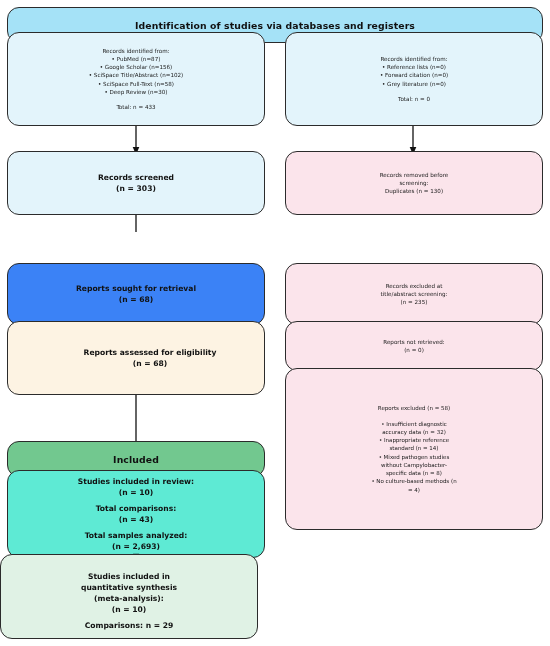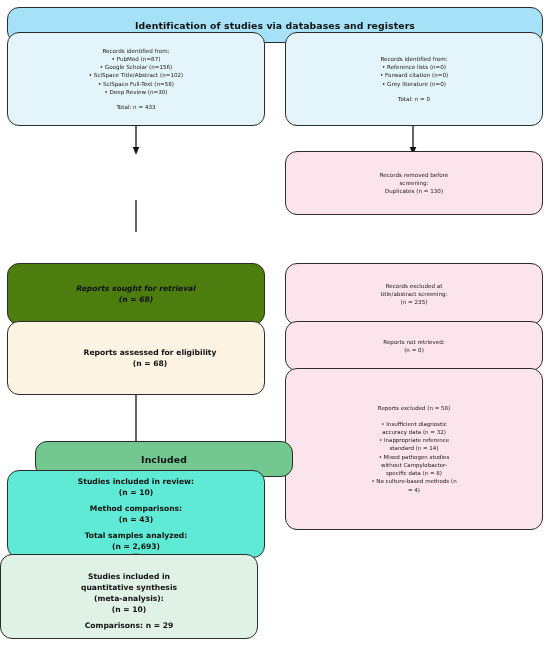--- a/index.html
+++ b/index.html
@@ -122,31 +122,37 @@
     <div>
       <span class="ln">Records identified from:</span>
       <span class="ln">• Reference lists (n=0)</span>
       <span class="ln">• Forward citation (n=0)</span>
       <span class="ln">• Grey literature (n=0)</span>
       <span class="sp2"></span>
       <span class="ln">Total: n = 0</span>
     </div>
   </div>
 
+  <div class="node boldbox" style="left:7px; top:151px; width:258px; height:64px; background:#e3f4fb;">
+    <div>
+      <span class="ln">Records screened</span>
+      <span class="ln">(n = 303)</span>
+    </div>
+  </div>
 
   <div class="node plainbox" style="left:285px; top:151px; width:258px; height:64px; background:#fbe4eb;">
     <div>
       <span class="ln">Records removed before</span>
       <span class="ln">screening:</span>
       <span class="ln">Duplicates (n = 130)</span>
     </div>
   </div>
 
 
-  <div class="node boldbox" style="left:7px; top:263px; width:258px; height:62px; background:#4d7c0f;font-style:italic;">
+  <div class="node boldbox" style="left:7px; top:263px; width:258px; height:62px; background:#3b82f6;">
     <div>
       <span class="ln">Reports sought for retrieval</span>
       <span class="ln">(n = 68)</span>
     </div>
   </div>
 
   <div class="node boldbox" style="left:7px; top:321px; width:258px; height:74px; background:#fdf3e3;padding-left:28px;">
     <div>
       <span class="ln">Reports assessed for eligibility</span>
       <span class="ln">(n = 68)</span>
@@ -174,30 +180,30 @@
       <span class="sp2"></span>
       <span class="bullets">
         <span class="bi">• Insufficient diagnostic accuracy data (n = 32)</span>
         <span class="bi">• Inappropriate reference standard (n = 14)</span>
         <span class="bi">• Mixed pathogen studies without Campylobacter-specific data (n = 8)</span>
         <span class="bi">• No culture-based methods (n = 4)</span>
       </span>
     </div>
   </div>
 
-  <div class="node hdr" style="left:7px; top:441px; width:258px; height:36px; background:#72c88f;margin-left:28px;">
+  <div class="node hdr" style="left:7px; top:441px; width:258px; height:36px; background:#72c88f;">
     <span>Included</span>
   </div>
 
   <div class="node boldbox" style="left:7px; top:470px; width:258px; height:88px; background:#5eead4;">
     <div>
       <span class="ln">Studies included in review:</span>
       <span class="ln">(n = 10)</span>
       <span class="sp"></span>
-      <span class="ln">Method comparisons:</span>
+      <span class="ln">Total comparisons:</span>
       <span class="ln">(n = 43)</span>
       <span class="sp"></span>
       <span class="ln">Total samples analyzed:</span>
       <span class="ln">(n = 2,693)</span>
     </div>
   </div>
 
   <div class="arrowglyph" style="left:133px; top:553px;">▼</div>
 
   <div class="node boldbox" style="left:0; top:554px; width:258px; height:85px; background:#e0f2e5;">

